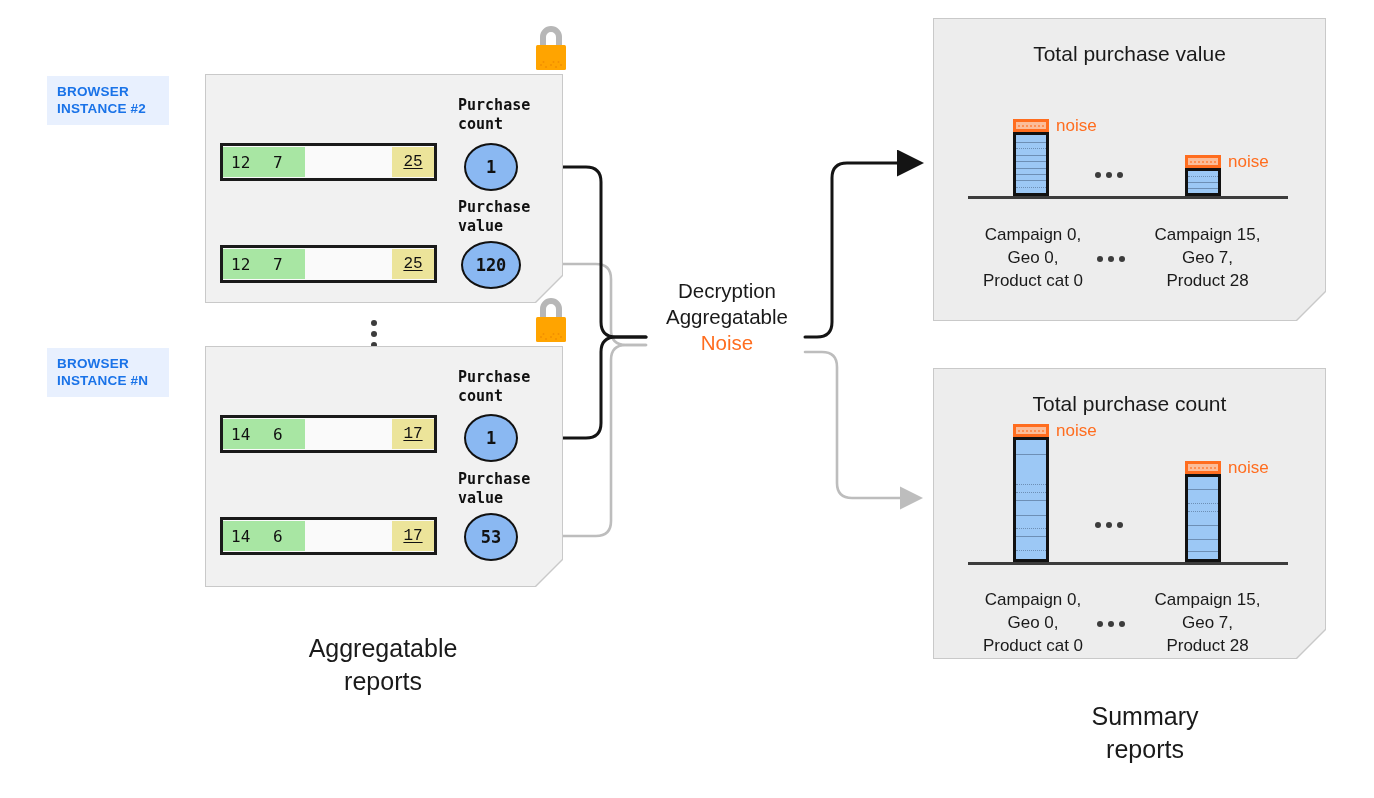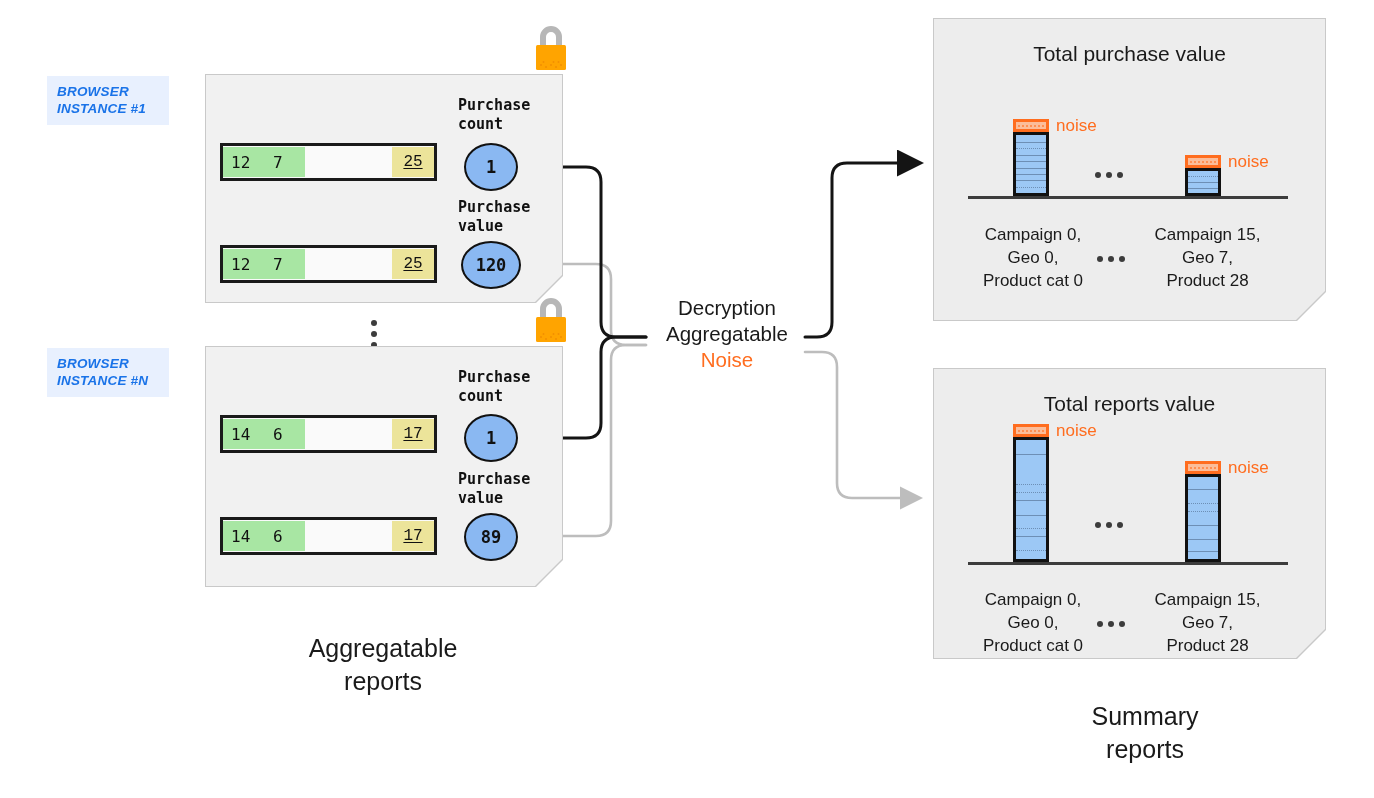--- a/index.html
+++ b/index.html
@@ -13,21 +13,21 @@
 
   
   #wires{position:absolute;left:0;top:0;width:1374px;height:798px;pointer-events:none;}
 
   
   .bi-tag{
     position:absolute;background:#e8f0fe;color:#1a73e8;
     font-weight:bold;font-size:13.5px;line-height:17px;
     letter-spacing:.2px;padding:7px 10px 8px 10px;box-sizing:border-box;
   }
-  .bi-tag span{display:block;white-space:nowrap;font-style:italic;}
+  .bi-tag span{display:block;white-space:nowrap;}
 
   
   .panel{
     position:absolute;background:#f1f1f1;border:1px solid #c9c9c9;
     box-sizing:border-box;
     clip-path:polygon(0 0, 100% 0, 100% calc(100% - 28px), calc(100% - 28px) 100%, 0 100%);
   }
   .panel-fold{
     position:absolute;right:0;bottom:0;width:28px;height:28px;
     pointer-events:none;
@@ -141,21 +141,21 @@
       <path d="M519,167 L586,167 Q601,167 601,182 L601,322 Q601,337 616,337 L646,337"></path>
 
       <path d="M519,438 L586,438 Q601,438 601,423 L601,352 Q601,337 616,337 L646,337"></path>
 
       <path d="M805,337 L817,337 Q832,337 832,322 L832,178 Q832,163 847,163 L903,163" marker-end="url(#ah-black)"></path>
     </g>
   </svg>
 
   <div class="bi-tag" style="left:47px;top:76px;width:122px;">
     <span>BROWSER</span>
-    <span>INSTANCE #1</span>
+    <span>INSTANCE #2</span>
   </div>
 
   <div class="panel" style="left:205px;top:74px;width:358px;height:229px;">
   </div>
   <svg class="panel-fold" style="left:535px;top:275px;" viewBox="0 0 28 28">
     <path d="M28,0 L0,28 L28,28 z" fill="#ffffff"></path>
     <path d="M28,0 L0,28" stroke="#c9c9c9" stroke-width="1.4" fill="none"></path>
   </svg>
 
   <svg class="lock" style="left:532px;top:22px;" viewBox="0 0 38 52">
@@ -245,23 +245,23 @@
   <div class="rep-row" style="left:220px;top:517px;width:217px;height:38px;">
     <div class="cell k" style="width:42px;">14</div>
     <div class="cell k" style="width:40px;">6</div>
     <div class="spacer"></div>
     <div class="cell v" style="width:42px;justify-content:center;">
       <u>17</u>
     </div>
   </div>
   <div class="blabel" style="left:458px;top:470px;">Purchase
 value</div>
-  <div class="bubble" style="left:464px;top:513px;width:54px;height:48px;">89</div>
-
-  <div class="process" style="left:652px;top:295px;width:150px;">
+  <div class="bubble" style="left:464px;top:513px;width:54px;height:48px;">53</div>
+
+  <div class="process" style="left:652px;top:278px;width:150px;">
     <div>Decryption</div>
     <div>Aggregatable</div>
     <div class="noise">Noise</div>
   </div>
 
   <div class="card" style="left:933px;top:18px;width:393px;height:303px;"></div>
   <svg class="panel-fold" style="left:1296px;top:291px;width:30px;height:30px;" viewBox="0 0 30 30">
     <path d="M30,0 L0,30 L30,30 z" fill="#ffffff"></path>
     <path d="M30,0 L0,30" stroke="#c9c9c9" stroke-width="1.4" fill="none"></path>
   </svg>
@@ -312,21 +312,21 @@
   <div class="catlbl" style="left:1135px;top:223px;width:145px;">Campaign 15,
 Geo 7,
 Product 28</div>
 
   <div class="card" style="left:933px;top:368px;width:393px;height:291px;"></div>
   <svg class="panel-fold" style="left:1296px;top:629px;width:30px;height:30px;" viewBox="0 0 30 30">
     <path d="M30,0 L0,30 L30,30 z" fill="#ffffff"></path>
     <path d="M30,0 L0,30" stroke="#c9c9c9" stroke-width="1.4" fill="none"></path>
   </svg>
 
-  <div class="card-title" style="left:933px;top:392px;width:393px;">Total reports value</div>
+  <div class="card-title" style="left:933px;top:392px;width:393px;">Total purchase count</div>
 
   <div class="axis" style="left:968px;top:562px;width:320px;"></div>
 
   <div class="noisecap" style="left:1013px;top:424px;width:36px;height:13px;">
     <div class="hatch"></div>
   </div>
   <div class="noiselbl" style="left:1056px;top:421px;">noise</div>
   <div class="bar" style="left:1013px;top:437px;width:36px;height:125px;">
     <div class="seg" style="top:14px;"></div>
     <div class="seg dotted" style="top:44px;"></div>

